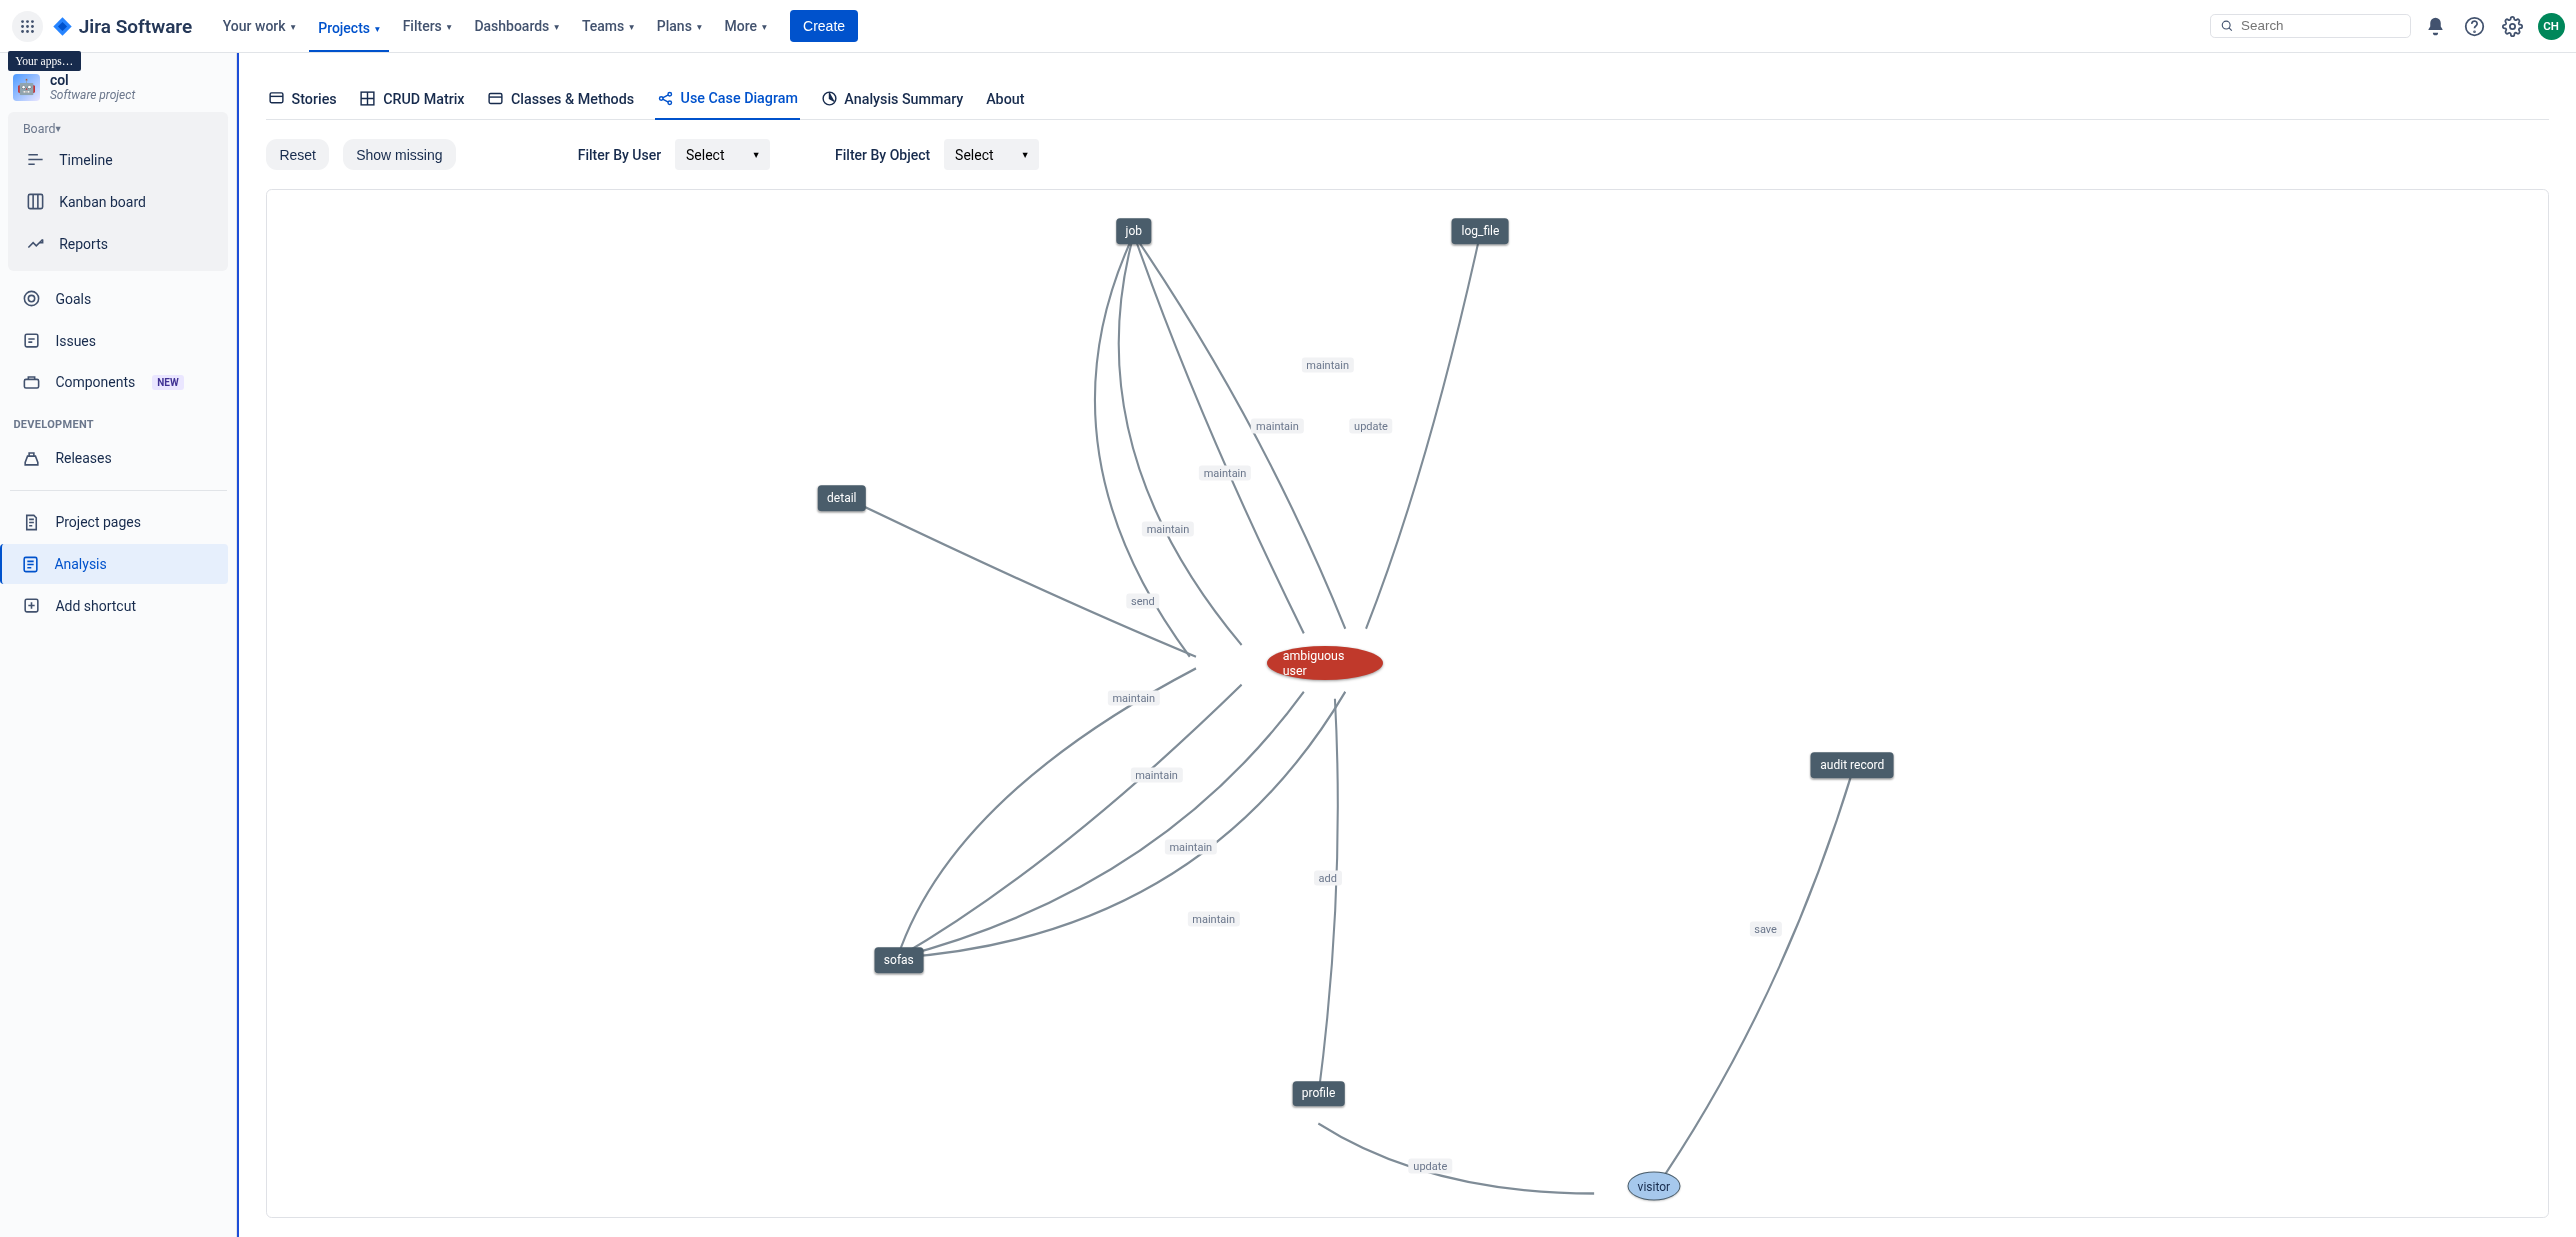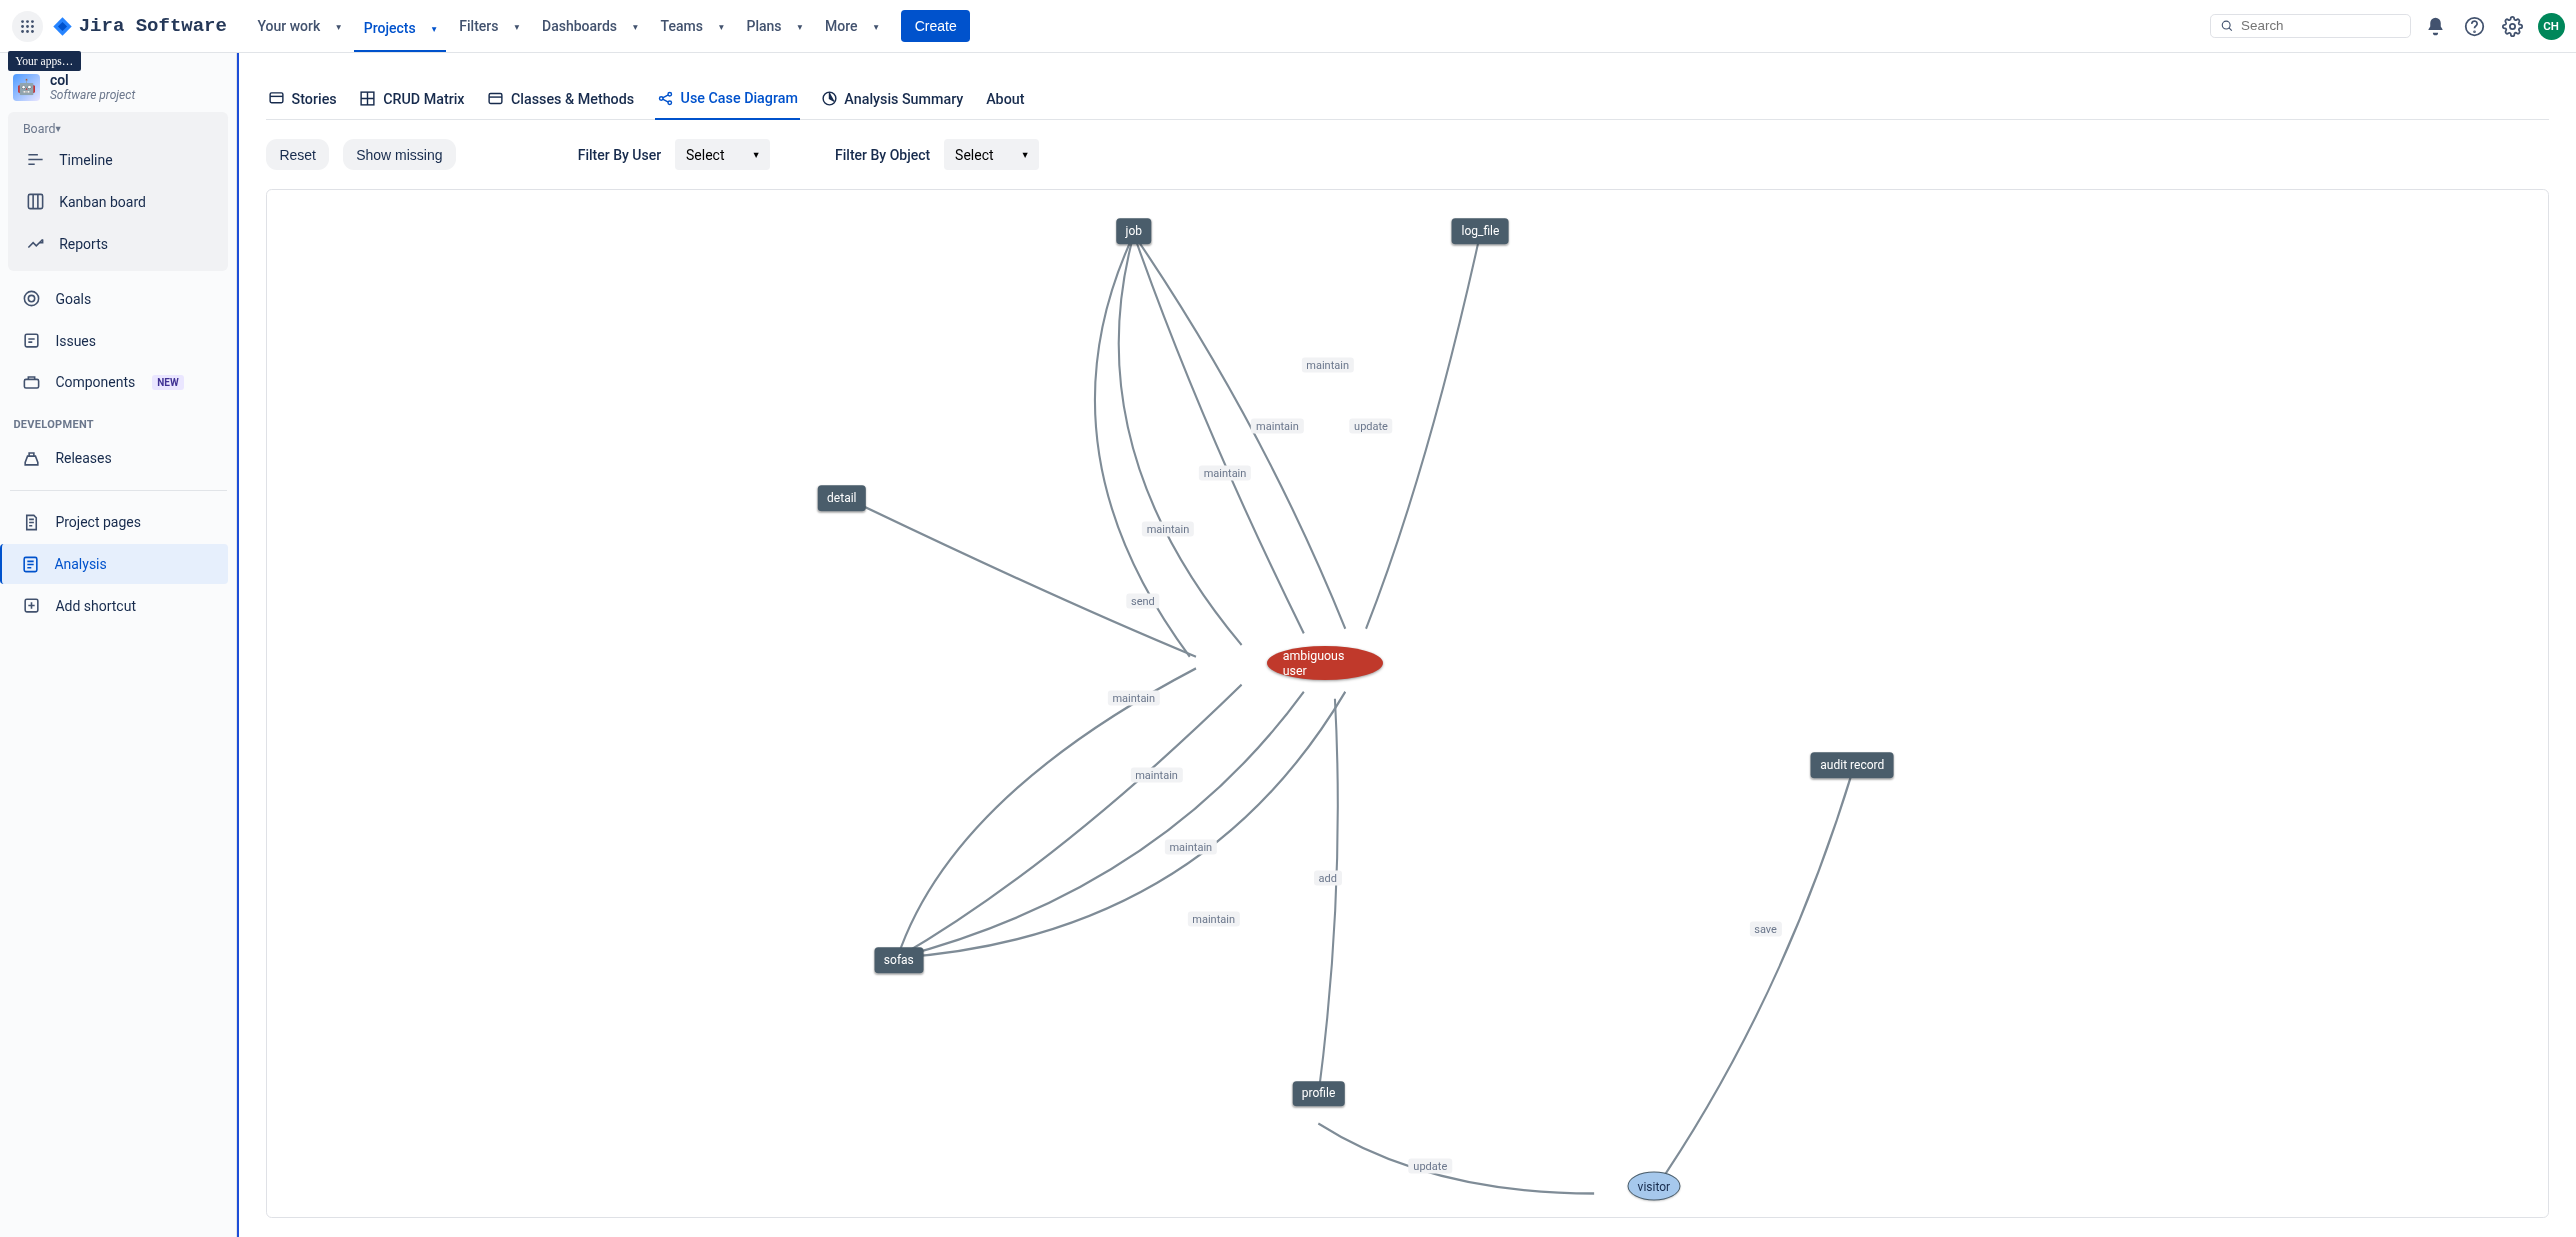--- a/index.html
+++ b/index.html
@@ -2,24 +2,24 @@
 <html><head>
 <meta charset="utf-8">
 <style>
 * { box-sizing: border-box; margin: 0; padding: 0; }
 body { font-family: -apple-system, BlinkMacSystemFont, "Segoe UI", Roboto, sans-serif; color: #172B4D; background: #fff; overflow: hidden; }
 
 
 .topnav { display: flex; align-items: center; height: 53px; border-bottom: 1px solid #e1e4e8; padding: 0 11.5px; }
 .app-switcher { background: #f1f2f4; border-radius: 50%; width: 31px; height: 31px; display: flex; align-items: center; justify-content: center; cursor: pointer; }
 .app-switcher svg { width: 17px; height: 17px; }
-.logo-area { display: flex; align-items: center; gap: 5.7px; margin-left: 9.5px; margin-right: 21px; font-family: Liberation Mono, monospace; }
+.logo-area { display: flex; align-items: center; gap: 5.7px; margin-left: 9.5px; margin-right: 21px; }
 .logo-area .logo-text { font-size: 19px; font-weight: 600; color: #253858; }
 .nav-items { display: flex; align-items: center; gap: 3.8px; }
-.nav-item { display: flex; align-items: center; gap: 16px; padding: 7.6px 9.5px; font-size: 14px; font-weight: 500; color: #42526E; cursor: pointer; border-radius: 2.9px; }
+.nav-item { display: flex; align-items: center; gap: 5px; padding: 7.6px 9.5px; font-size: 14px; font-weight: 500; color: #42526E; cursor: pointer; border-radius: 2.9px; }
 .nav-item.active { color: #0052CC; }
 .nav-item.active-underline { border-bottom: 2.9px solid #0052CC; border-radius: 0; padding-bottom: 13.4px; margin-bottom: -12.4px; }
 .nav-item .chev { font-size: 9.5px; }
 .create-btn { background: #0052CC; color: #fff; border: none; padding: 7.6px 13.4px; border-radius: 3.8px; font-size: 14px; font-weight: 500; margin-left: 13.4px; cursor: pointer; }
 .nav-spacer { flex: 1; }
 .search-box { display: flex; align-items: center; border: 1.9px solid #dfe1e6; border-radius: 4.8px; padding: 3.8px 9.5px; width: 201px; gap: 7.6px; }
 .search-box input { border: none; outline: none; font-size: 13.4px; width: 100%; color: #42526E; }
 .top-icon { width: 27px; height: 27px; display: flex; align-items: center; justify-content: center; margin-left: 11.5px; cursor: pointer; color: #42526E; }
 .avatar { width: 27px; height: 27px; border-radius: 50%; background: #00875A; color: #fff; font-size: 11.5px; font-weight: 600; display: flex; align-items: center; justify-content: center; margin-left: 11.5px; }
 

